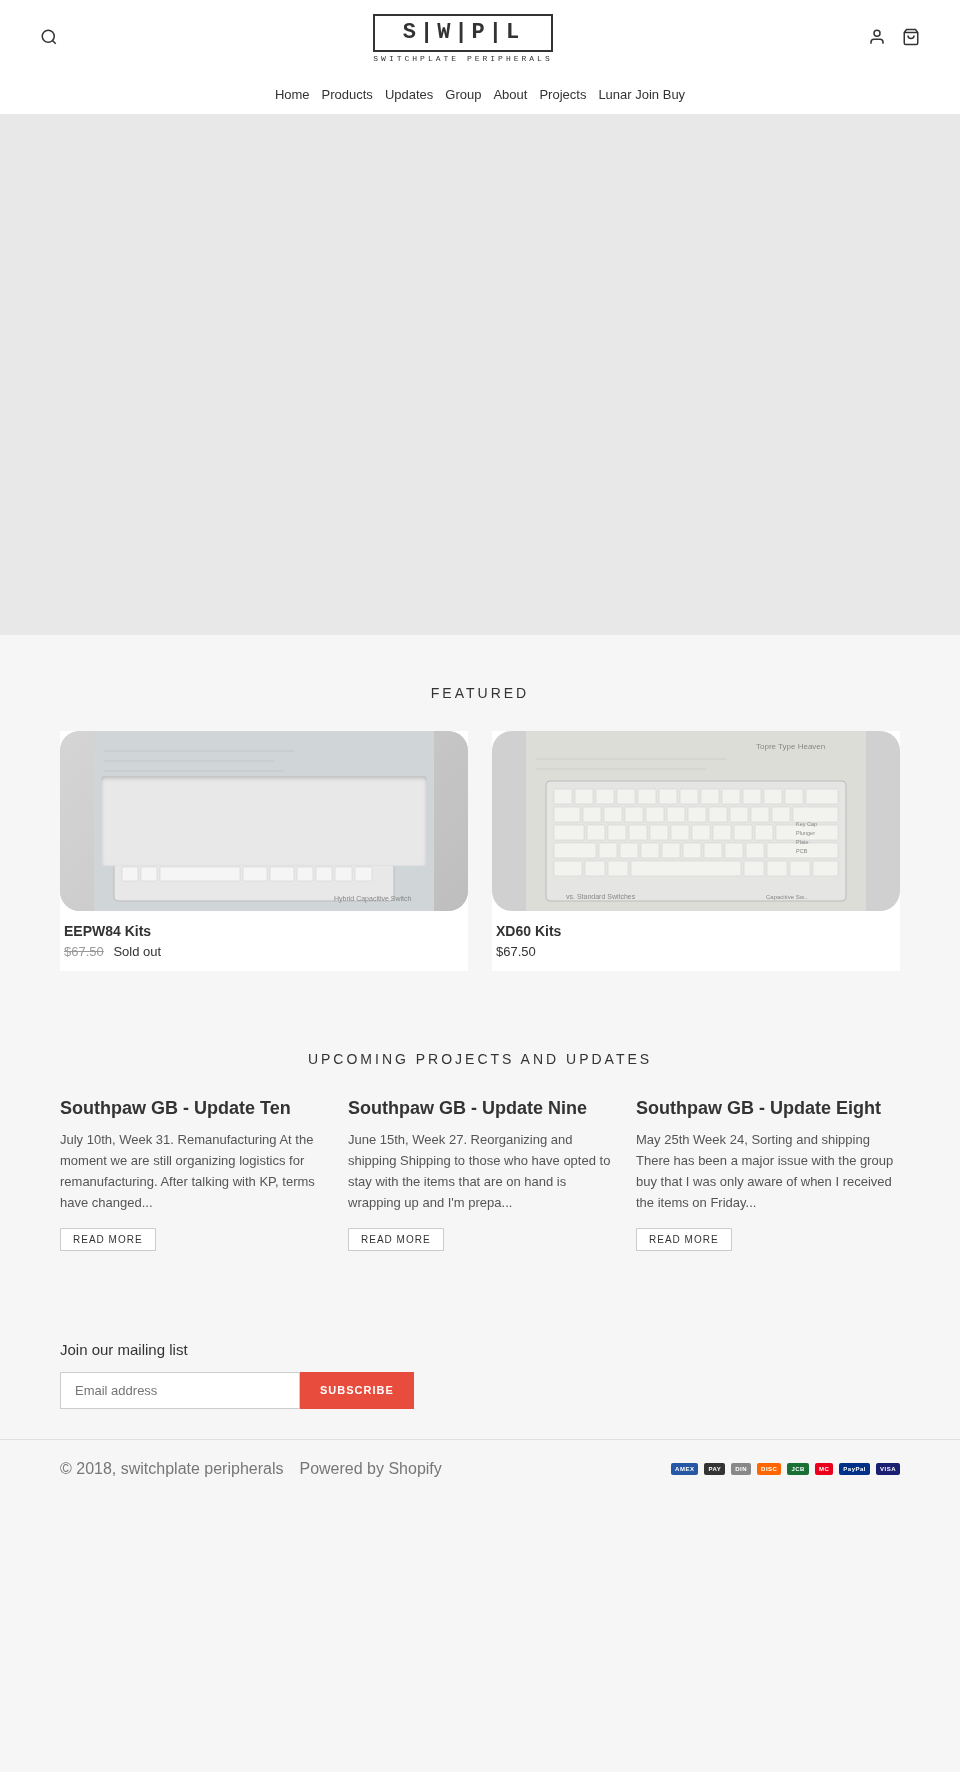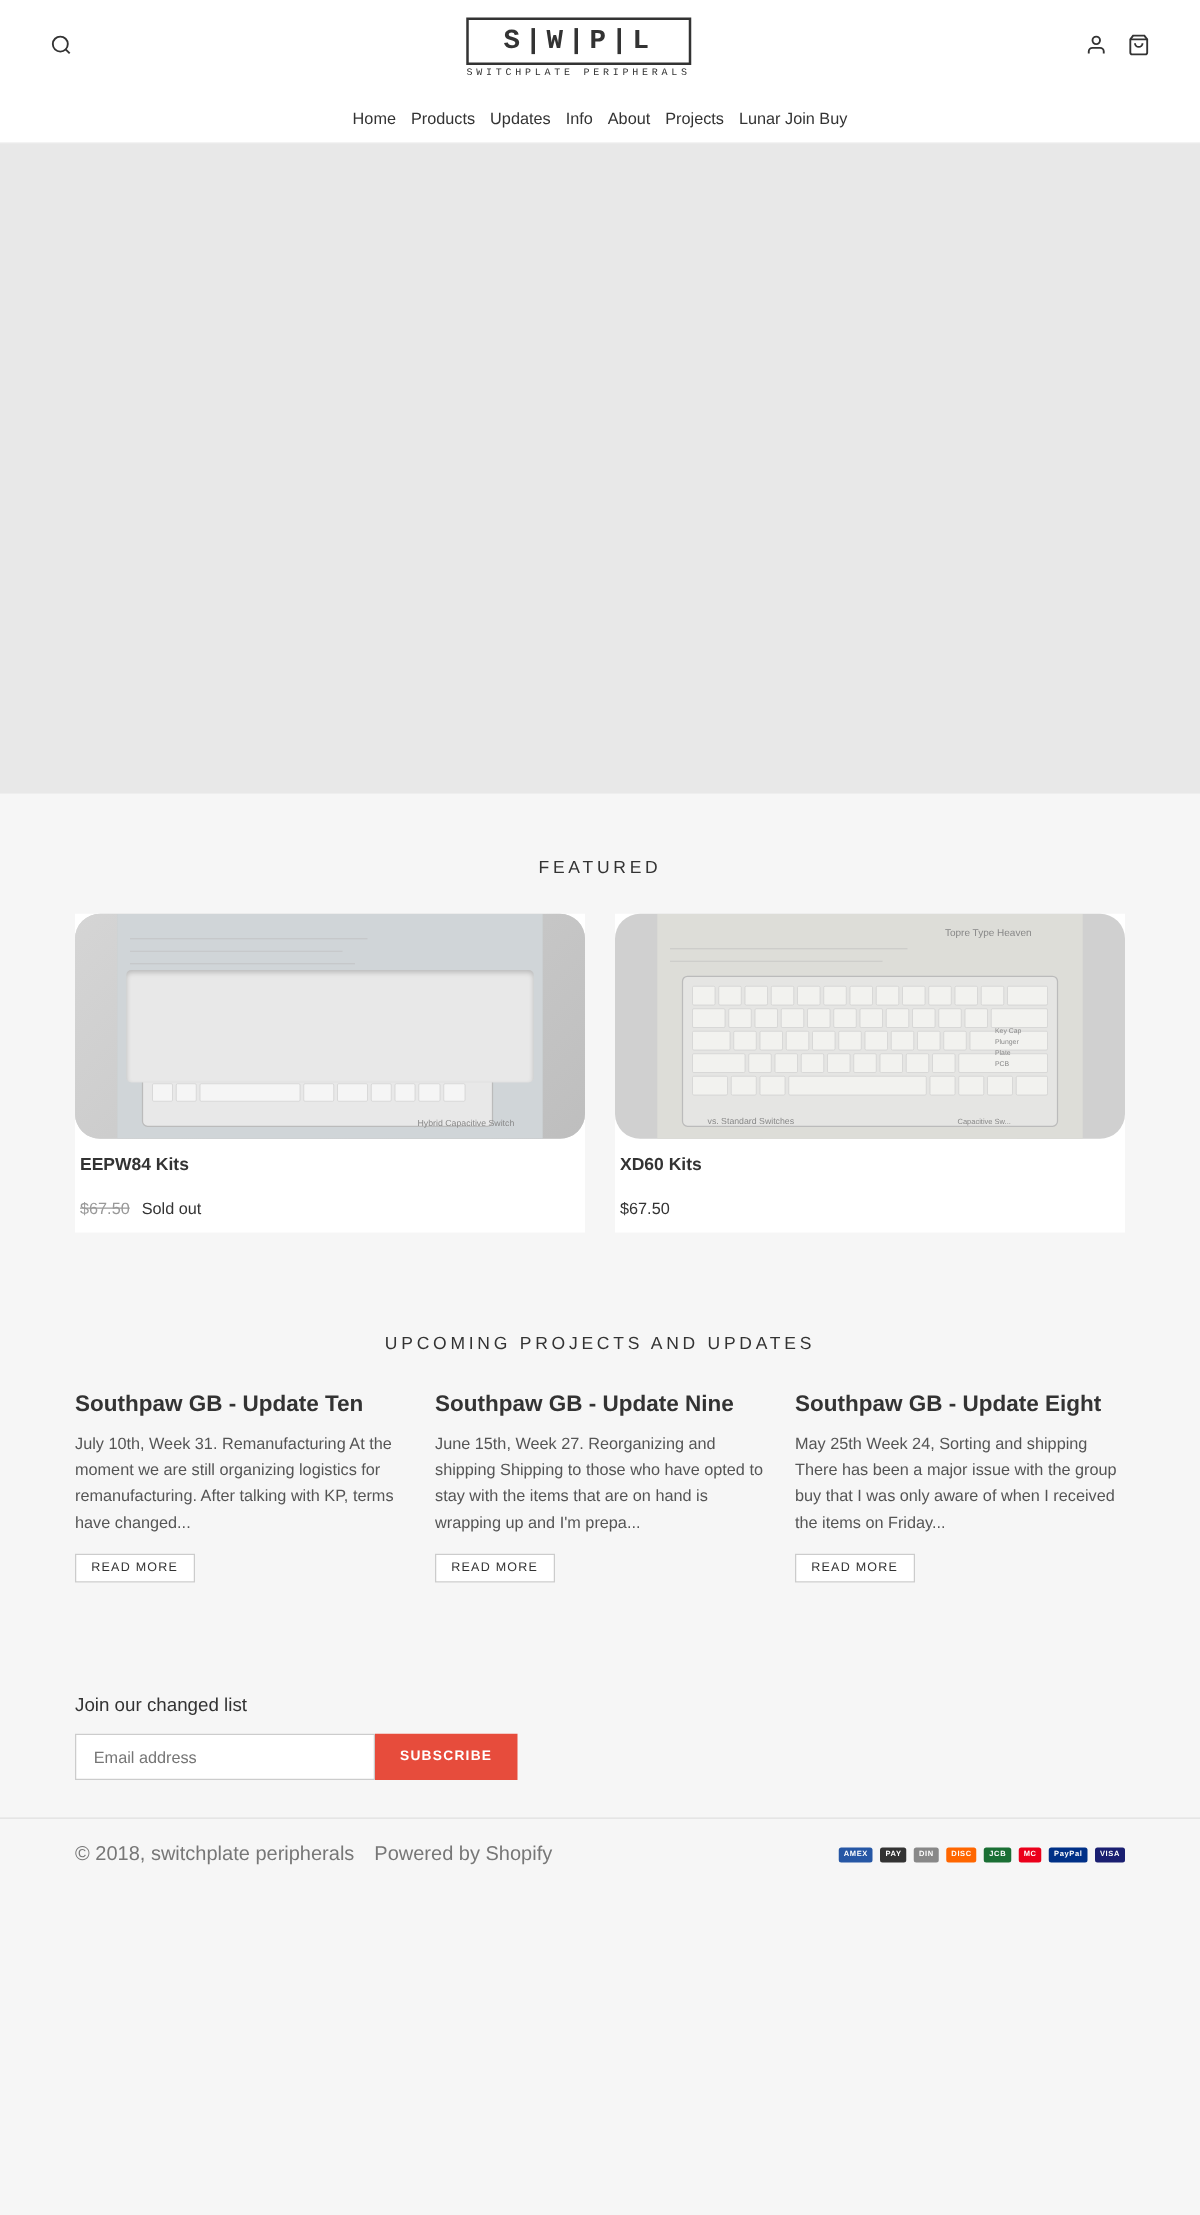--- a/index.html
+++ b/index.html
@@ -19,21 +19,21 @@
     
     .hero { background: #e8e8e8; width: 100%; height: 520px; display: flex; align-items: center; justify-content: center; }
 
     
     .featured-section { padding: 50px 60px 40px; background: #f6f6f6; }
     .section-title { text-align: center; font-size: 14px; letter-spacing: 3px; font-weight: 400; margin-bottom: 30px; color: #333; }
     .products-grid { display: grid; grid-template-columns: 1fr 1fr; gap: 24px; }
     .product-card { background: #fff; }
     .product-img { width: 100%; height: 180px; background: #d0d0d0; display: flex; align-items: center; justify-content: center; overflow: hidden; border-radius: 20px; }
     .product-info { padding: 12px 4px; }
-    .product-name { font-size: 14px; font-weight: 600; color: #333; margin-bottom: 20px; }
+    .product-name { font-size: 14px; font-weight: 600; color: #333; margin-bottom: 5px; }
     .product-price { font-size: 13px; color: #333; }
     .price-old { text-decoration: line-through; color: #999; margin-right: 6px; }
     .price-sold { color: #333; font-weight: 500; }
 
     
     .upcoming-section { padding: 40px 60px 50px; background: #f6f6f6; }
     .updates-grid { display: grid; grid-template-columns: 1fr 1fr 1fr; gap: 24px; }
     .update-card { }
     .update-title { font-size: 18px; font-weight: 700; color: #333; margin-bottom: 10px; line-height: 1.3; }
     .update-excerpt { font-size: 13px; color: #555; line-height: 1.6; margin-bottom: 14px; }
@@ -86,21 +86,21 @@
             <line x1="3" y1="6" x2="21" y2="6"></line>
             <path d="M16 10a4 4 0 0 1-8 0"></path>
         </svg>
       </button>
     </div>
   </div>
   <nav class="header-nav">
     <a href="#">Home</a>
     <a href="#">Products</a>
     <a href="#">Updates</a>
-    <a href="#">Info</a>
+    <a href="#">Group</a>
     <a href="#">About</a>
     <a href="#">Projects</a>
     <a href="#">Lunar Join Buy</a>
   </nav>
 </header>
 
 <div class="hero">
 </div>
 
 <section class="featured-section">
@@ -301,21 +301,21 @@
     <div class="update-card">
       <h3 class="update-title">Southpaw GB - Update Eight</h3>
       <p class="update-excerpt">May 25th Week 24, Sorting and shipping There has been a major issue with the group buy that I was only aware of when I received the items on Friday...</p>
       <button class="read-more-btn">READ MORE</button>
     </div>
 
   </div>
 </section>
 
 <section class="mailing-section">
-  <h3 class="mailing-title">Join our changed list</h3>
+  <h3 class="mailing-title">Join our mailing list</h3>
   <div class="mailing-form">
     <input type="email" class="email-input" placeholder="Email address" style="">
     <button class="subscribe-btn">SUBSCRIBE</button>
   </div>
 </section>
 
 <footer class="footer">
   <div class="footer-left">
     <span>© 2018, switchplate peripherals</span>
     <a href="#" style="color:#777; text-decoration:none;">Powered by Shopify</a>

